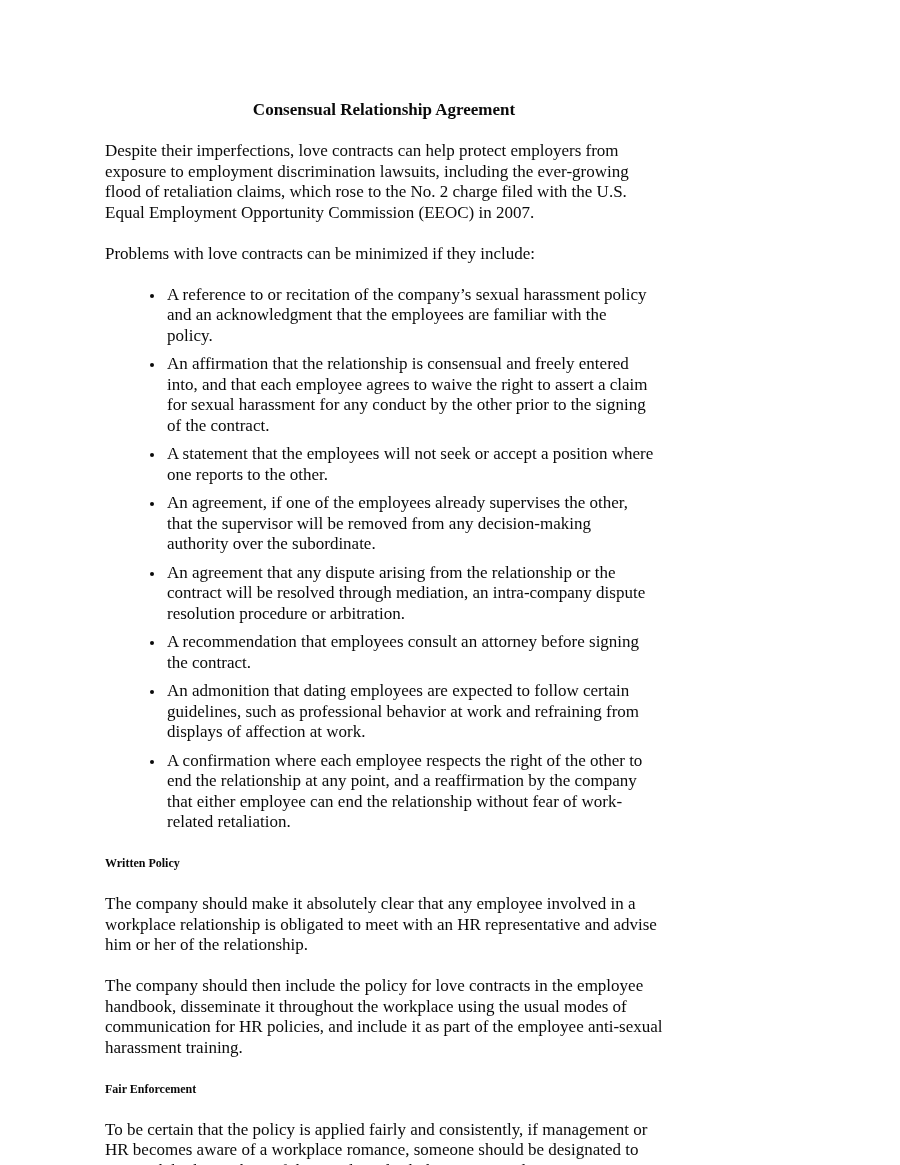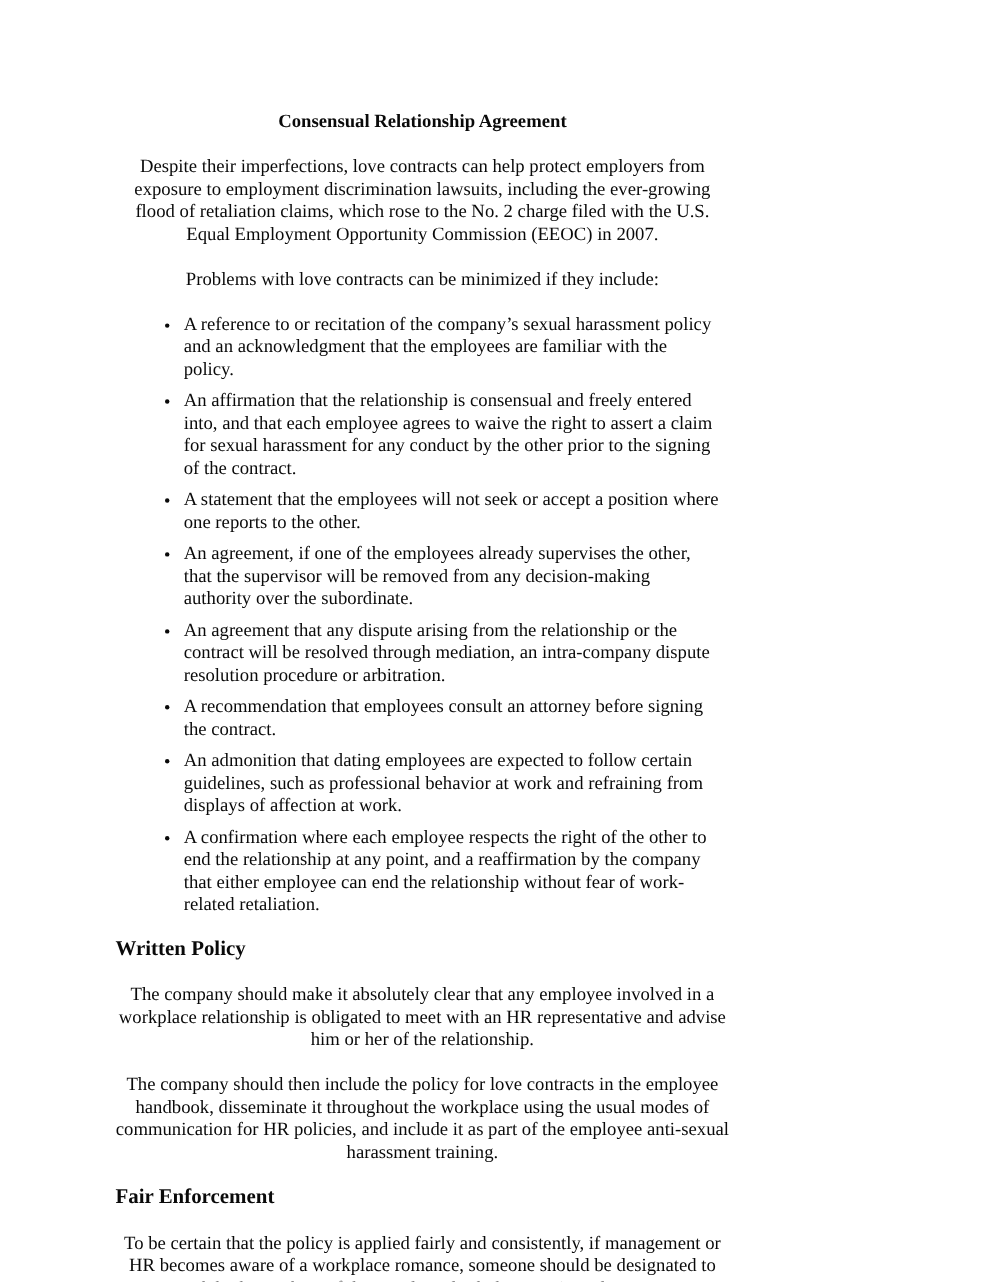--- a/index.html
+++ b/index.html
@@ -26,36 +26,36 @@
   }
   .doc-title {
     font-size: 17px;
     font-weight: bold;
     text-align: center;
     margin: 0 0 20.5px 0;
     line-height: 20.5px;
   }
   .doc-paragraph {
     margin: 20.5px 0;
-    text-align: center;
+    text-align: left;
   }
   .doc-list {
     margin: 20.5px 0;
     padding-left: 52px;
     list-style-type: disc;
   }
   .doc-list li {
     margin: 8px;
     padding-left: 2px;
   }
   .doc-list li::marker {
     font-size: 13px;
   }
   .section-heading {
-    font-size: 19px;
+    font-size: 12px;
     font-weight: bold;
     margin: 20.5px 0;
     line-height: 20.5px;
   }
 </style>
 </head>
 <body>
 
 <div class="page">
 

